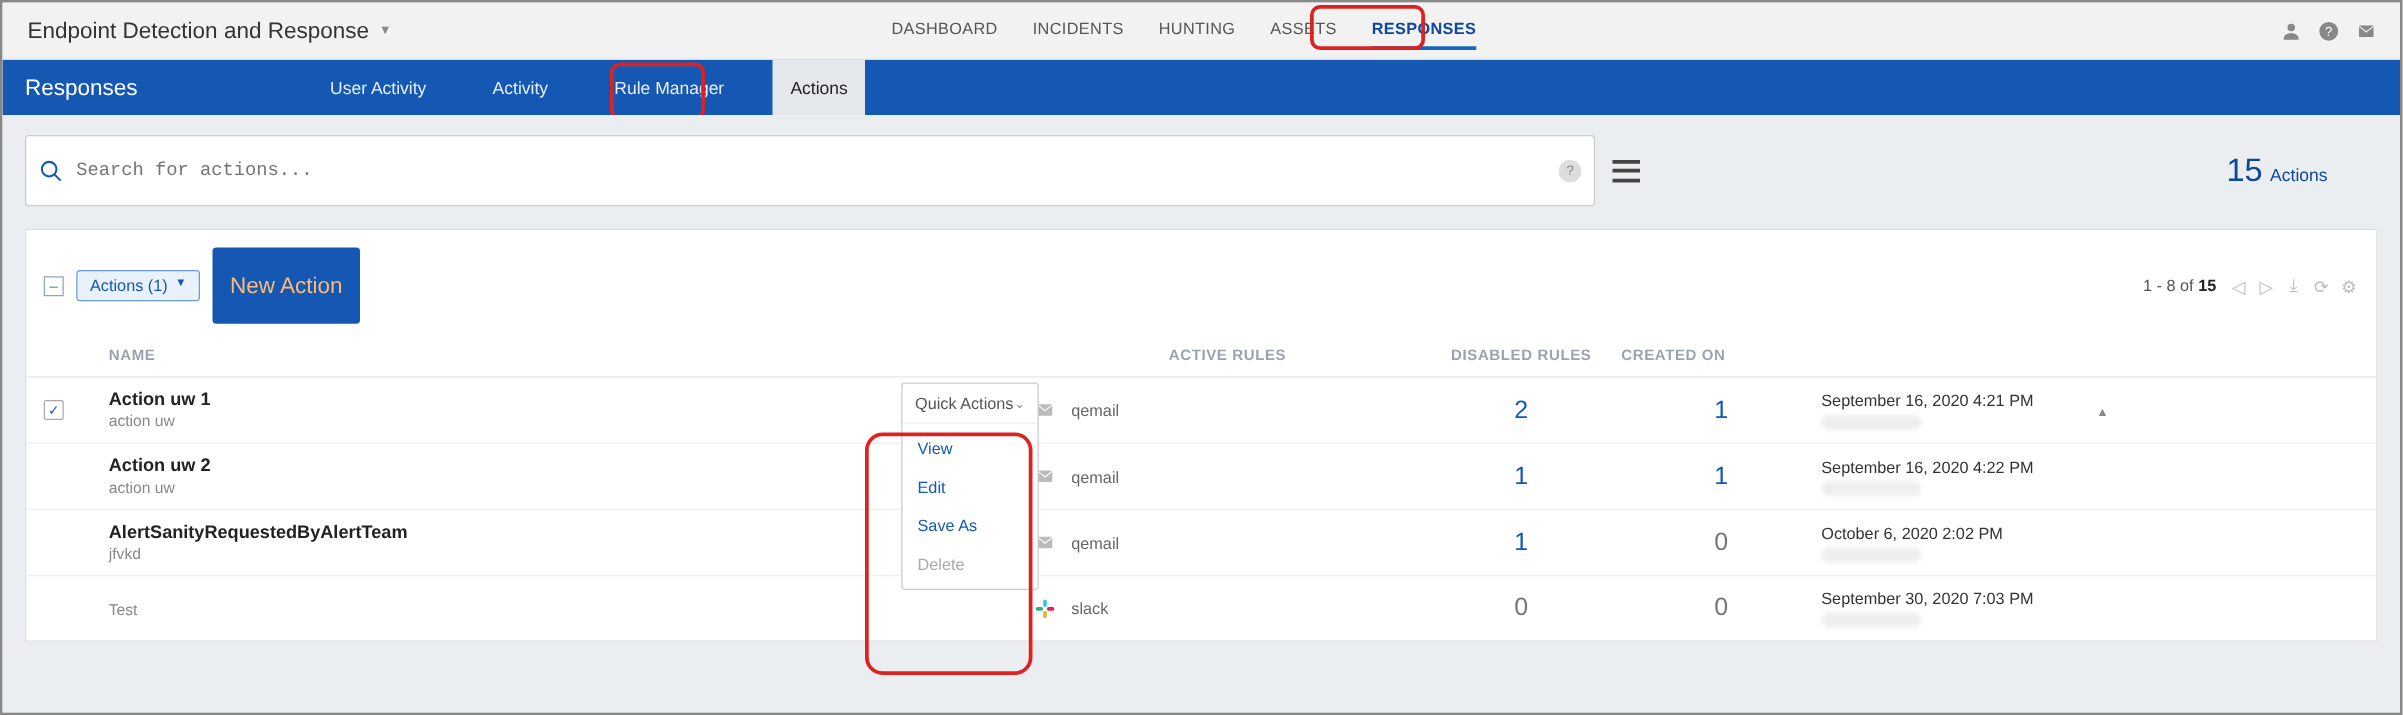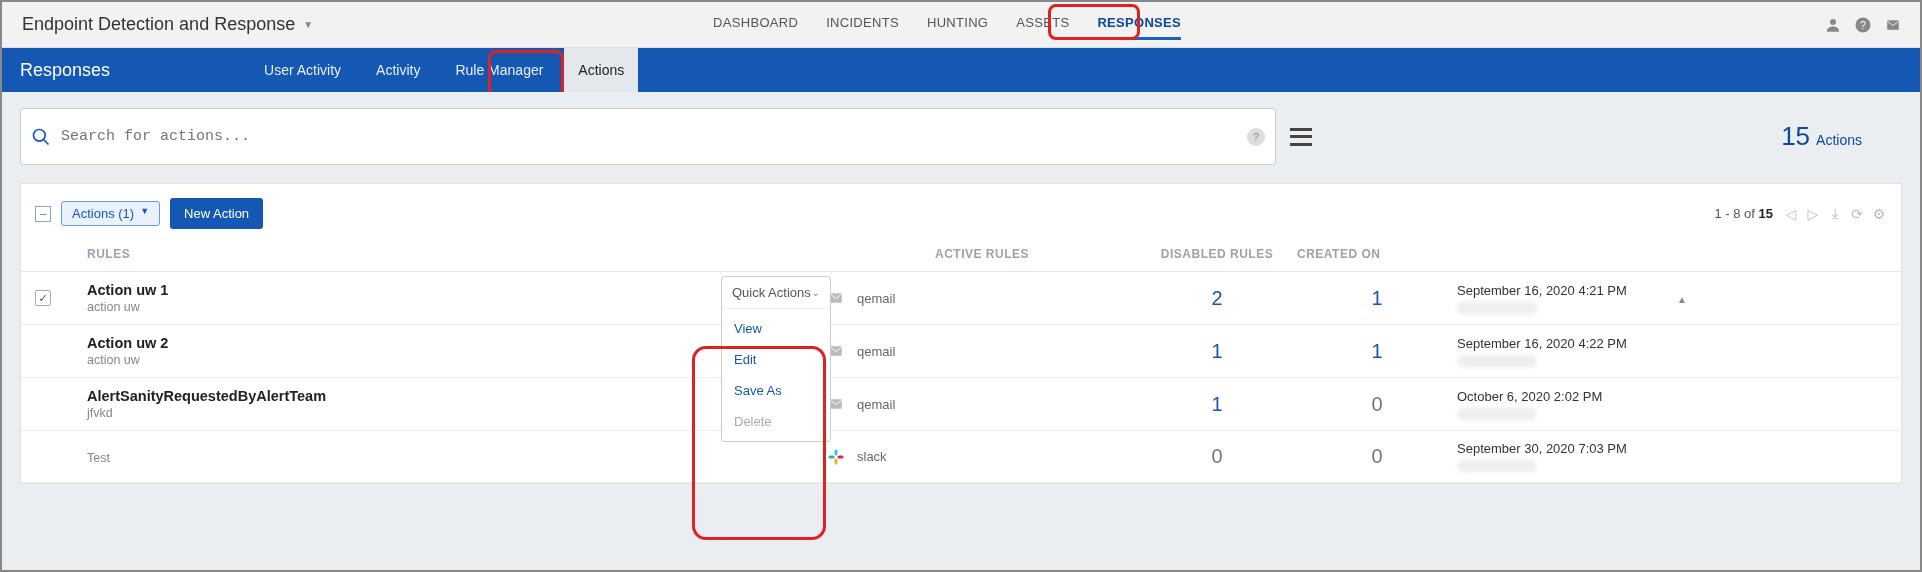--- a/index.html
+++ b/index.html
@@ -13,21 +13,21 @@
   .nav-main .item { font-size: 13px; color: #555; letter-spacing: 0.3px; text-transform: uppercase; padding: 6px 0 10px; position: relative; cursor: pointer; }
   .nav-main .item.active { color: #0d47a1; font-weight: 600; }
   .nav-main .item.active::after { content:""; position:absolute; left:0; right:0; bottom:0; height:3px; background:#1565c0; }
   .responses-box { position: absolute; border: 3px solid #d22; border-radius: 8px; top: 4px; left: 1048px; width: 92px; height: 36px; pointer-events:none; }
   .topbar-right { margin-left: auto; display: flex; gap: 12px; align-items: center; color: #888; }
   .topbar-right .ico { width: 18px; height: 18px; display:inline-flex; align-items:center; justify-content:center; }
   
   
   .subbar { display:flex; align-items:center; background:#1458b3; height:44px; padding-left:18px; color:#fff; position:relative; }
   .subbar .section-title { font-size: 18px; font-weight:400; margin-right:140px; }
-  .subtabs { display:flex; gap:7px; align-items:stretch; height:100%; }
+  .subtabs { display:flex; gap:25px; align-items:stretch; height:100%; }
   .subtabs .tab { display:flex; align-items:center; padding:0 14px; font-size:14px; color:#e8eefb; cursor:pointer; }
   .subtabs .tab.active { background:#e4e7eb; color:#222; }
   .actions-box { position:absolute; border:3px solid #d22; border-radius:8px; top:50px; left:488px; width:76px; height:46px; pointer-events:none; }
   
   
   .content { background:#ebeef0; padding: 16px 18px 0; height: calc(100% - 90px); position:relative; }
   .search-row { display:flex; align-items:center; gap:14px; }
   .search-box { flex:0 0 1256px; height:57px; background:#fff; border:1px solid #ccc; border-radius:3px; display:flex; align-items:center; padding:0 10px; gap:10px; }
   .search-box input { border:none; outline:none; font-family: "Courier New", monospace; font-size:15px; flex:1; color:#333; }
   .search-box .help { width:18px; height:18px; border-radius:50%; background:#ddd; color:#888; font-size:11px; display:flex; align-items:center; justify-content:center; }
@@ -36,21 +36,21 @@
   .count-block { margin-left:auto; margin-right:40px; display:flex; align-items:baseline; gap:6px; color:#0d47a1; }
   .count-block .num { font-size:26px; }
   .count-block .lbl { font-size:14px; }
   
   
   .panel { background:#fff; margin-top:18px; padding:14px 0 0; border:1px solid #e0e0e0; }
   .panel-toolbar { display:flex; align-items:center; padding:0 14px 12px; gap:10px; }
   .collapse-box { width:16px; height:16px; border:1px solid #8aa6c1; display:flex; align-items:center; justify-content:center; color:#5a7a9b; font-size:12px; cursor:pointer; background:#fff; }
   .actions-chip { border:1px solid #6a9bd8; background:#e9f1fb; color:#1458b3; padding:4px 10px; border-radius:3px; font-size:13px; display:flex; gap:6px; cursor:pointer; }
   .actions-chip .caret { font-size:9px; }
-  .new-action-btn { background:#1458b3; color:#ffffff; border:none; padding:8px 14px; border-radius:3px; font-size:13px; cursor:pointer; }
+  .new-action-btn { background:#1458b3; color:#fdba74; border:none; padding:20px 14px; border-radius:3px; font-size:18px; cursor:pointer; }
   .page-info { margin-left:auto; color:#555; font-size:13px; display:flex; align-items:center; gap:10px; }
   .page-info strong { color:#222; }
   .mini-icons { display:flex; gap:6px; color:#bbb; }
   .mini-icons span { width:16px; height:16px; display:inline-flex; align-items:center; justify-content:center; font-size:14px; }
   
   .thead { display:grid; grid-template-columns: 52px 740px 310px 160px 160px 220px 20px; padding:6px 14px 10px; color:#9aa3ad; font-size:12px; letter-spacing:0.5px; font-weight:600; border-bottom:1px solid #e8e8e8; }
   .thead .sort::after { content:" ▲"; font-size:9px; color:#9aa3ad; }
   .thead .num-col { text-align:center; }
   
   .row { display:grid; grid-template-columns: 52px 740px 310px 160px 160px 220px 20px; padding:10px 14px; border-bottom:1px solid #eee; align-items:center; position:relative; }
@@ -160,21 +160,21 @@
           <span>▷</span>
           <span>⤓</span>
           <span>⟳</span>
           <span>⚙</span>
         </div>
       </div>
     </div>
 
     <div class="thead">
       <div></div>
-      <div>RULES</div>
+      <div>NAME</div>
       <div class="num-col">ACTIVE RULES</div>
       <div class="num-col">DISABLED RULES</div>
       <div>CREATED ON</div>
       <div></div>
     </div>
 
     <div id="rows">
         <div class="row">
           <div>
             <div class="chk">✓</div>

